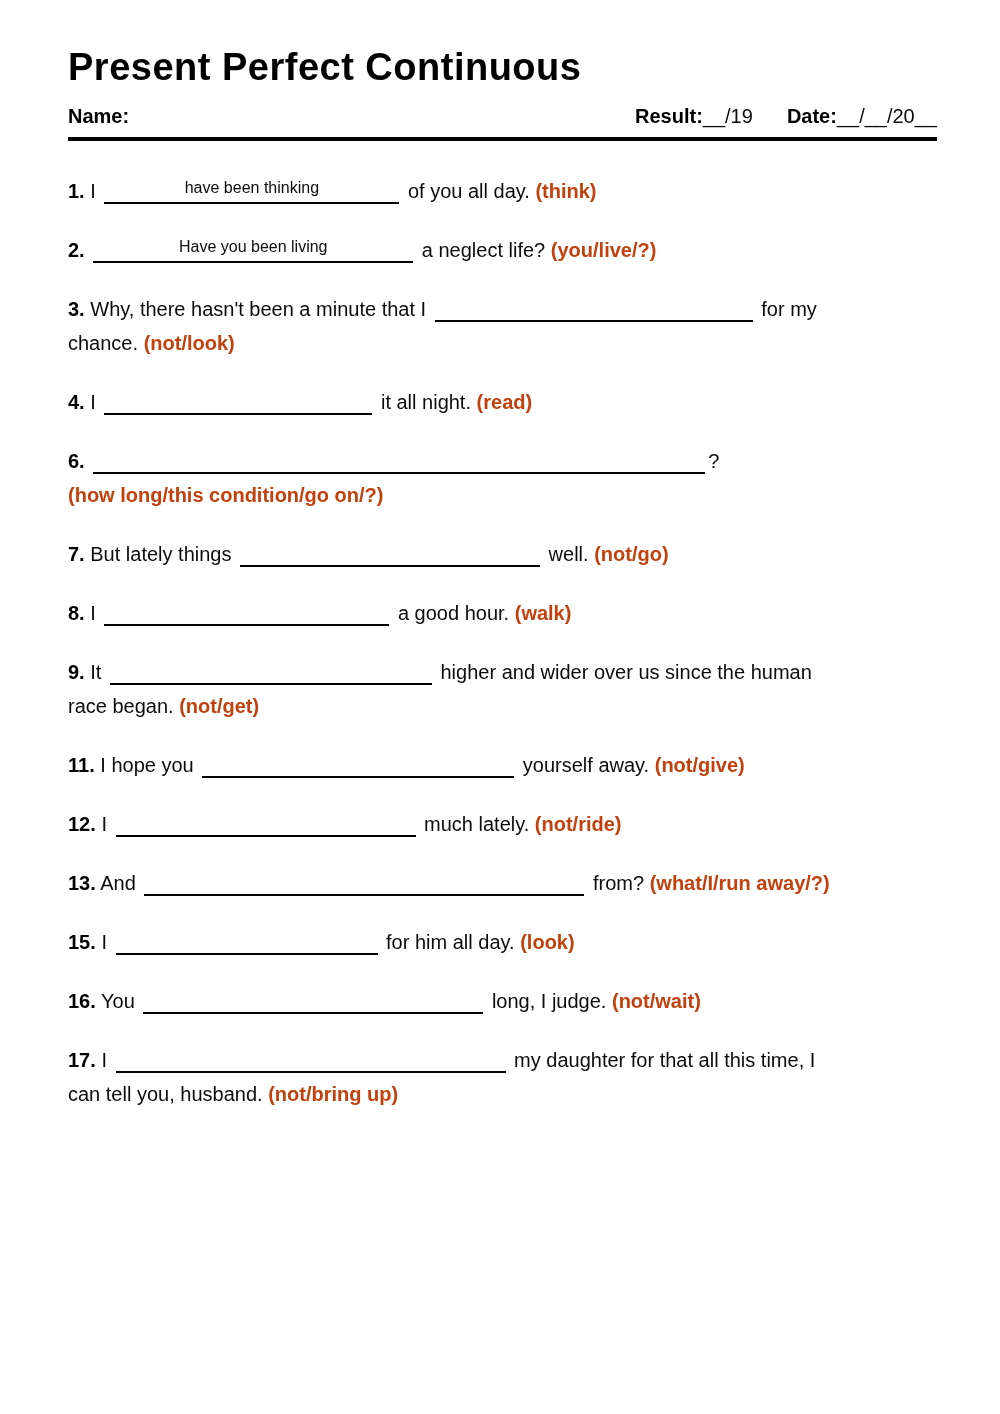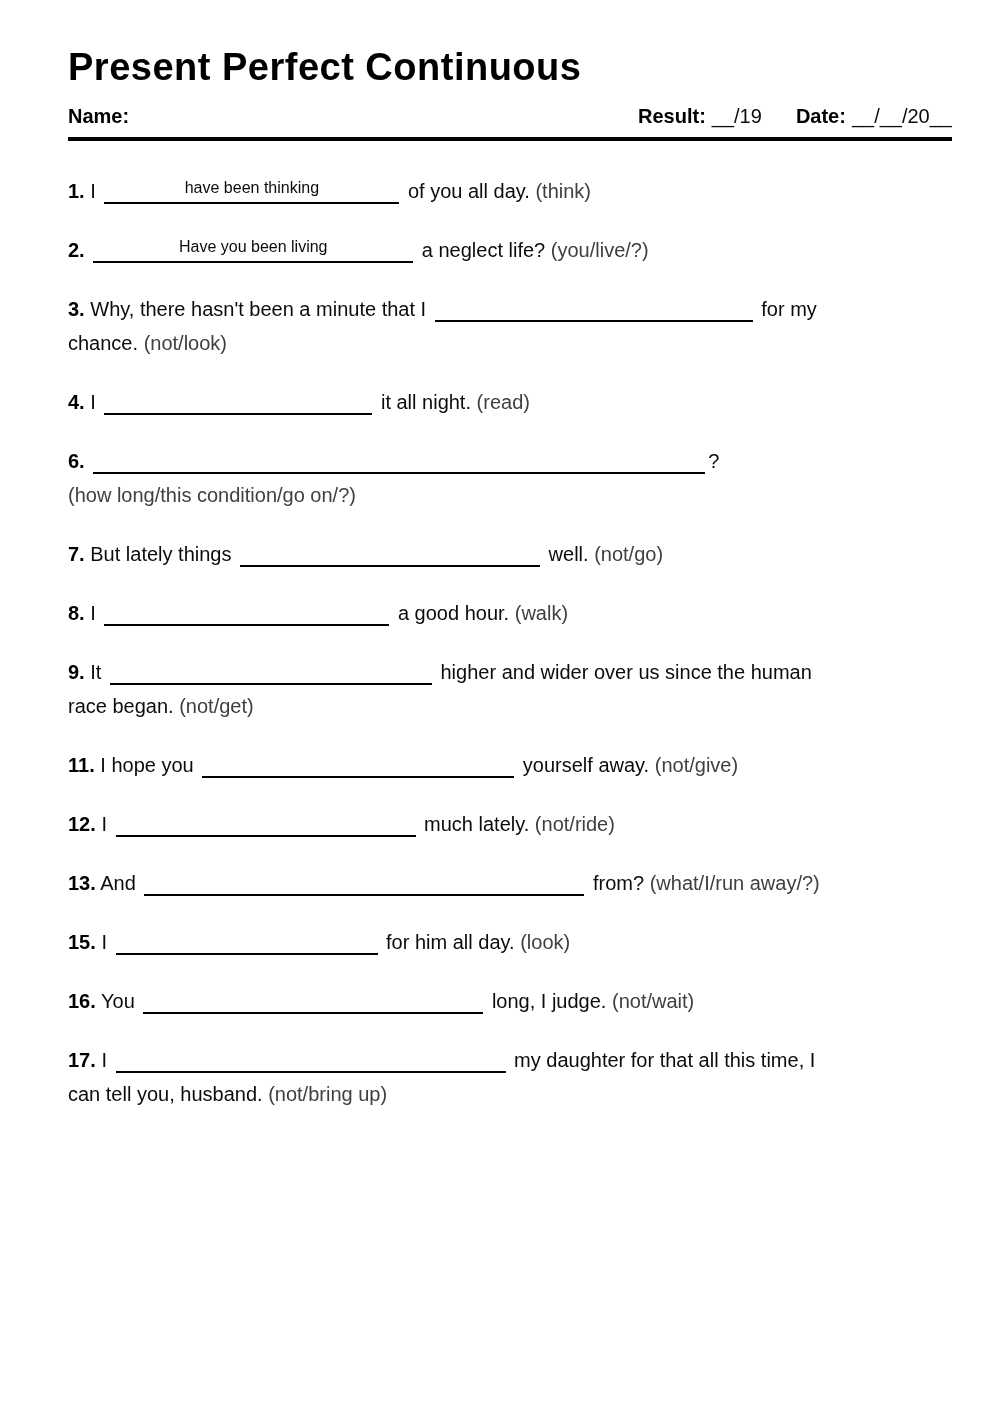--- a/index.html
+++ b/index.html
@@ -2,57 +2,57 @@
 <html><head>
 <meta charset="utf-8">
 <style>
   html, body { margin: 0; padding: 0; background: #ffffff; }
   .page {
     position: relative;
     width: 1000px;
     height: 1414px;
     background: #ffffff;
     box-sizing: border-box;
-    padding: 46px 48px 0 68px;
+    padding: 46px 63px 0 68px;
     font-family: "Liberation Sans", sans-serif;
     color: #0c0c0c;
     overflow: hidden;
   }
   .title {
     font-size: 38px;
     font-weight: 700;
     margin: 0 0 16px 0;
     color: #000;
     letter-spacing: 0.5px;
   }
   .header-row {
     display: flex;
     align-items: baseline;
     font-size: 20px;
     gap: 44px;
   }
   .label { font-weight: 700; color: #000; }
-  .value { font-weight: 400; margin-left: 6px; }
+  .value { font-weight: 400; }
   .header-right { margin-left: auto; display: flex; gap: 34px; }
   .header-right .pair { display: flex; align-items: flex-start; }
   .rule {
     border: 0;
     border-bottom: 4px solid #000;
     margin: 9px 0 0 0;
     height: 0;
   }
   .questions { margin-top: 33px; }
   p.question {
     margin: 0 0 25px 0;
     font-size: 20px;
     line-height: 34px;
     max-width: 880px;
   }
   .qnum { font-weight: 700; color: #000; }
-  .hint { font-weight: 400; color: #404040; }
+  .hint { font-weight: 700; color: #c2410c; }
   .blank {
     display: inline-block;
     box-sizing: border-box;
     height: 30px;
     border-bottom: 2px solid #000;
     vertical-align: -6px;
     text-align: center;
     margin: 0 3px;
     overflow: hidden;
   }

